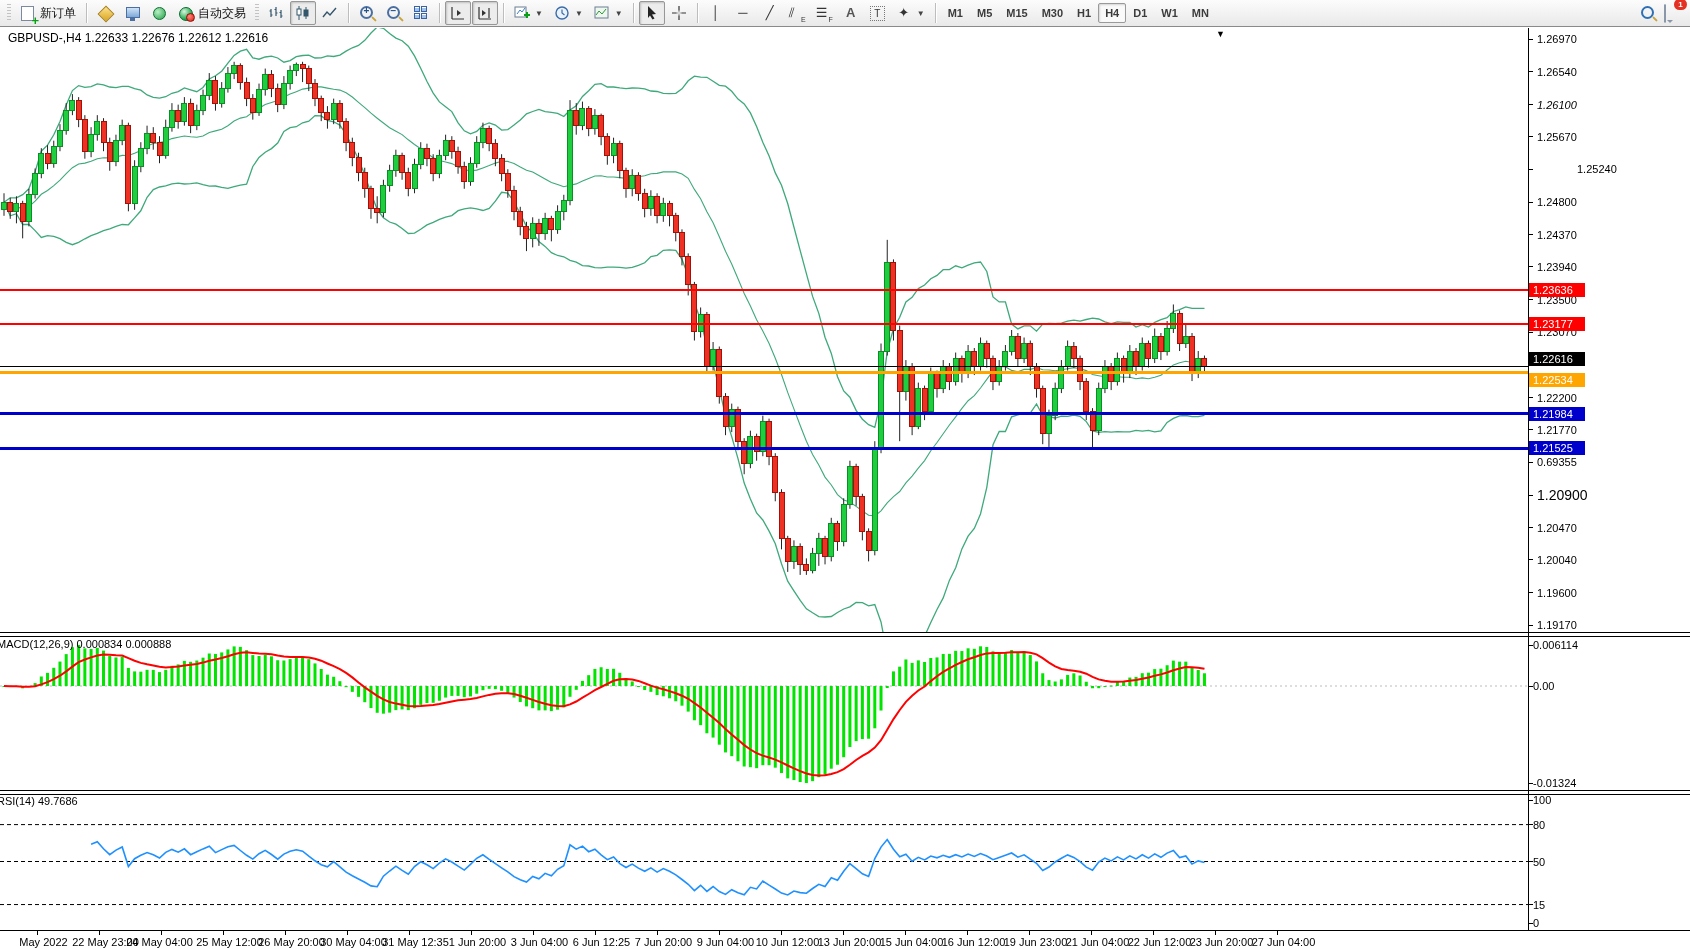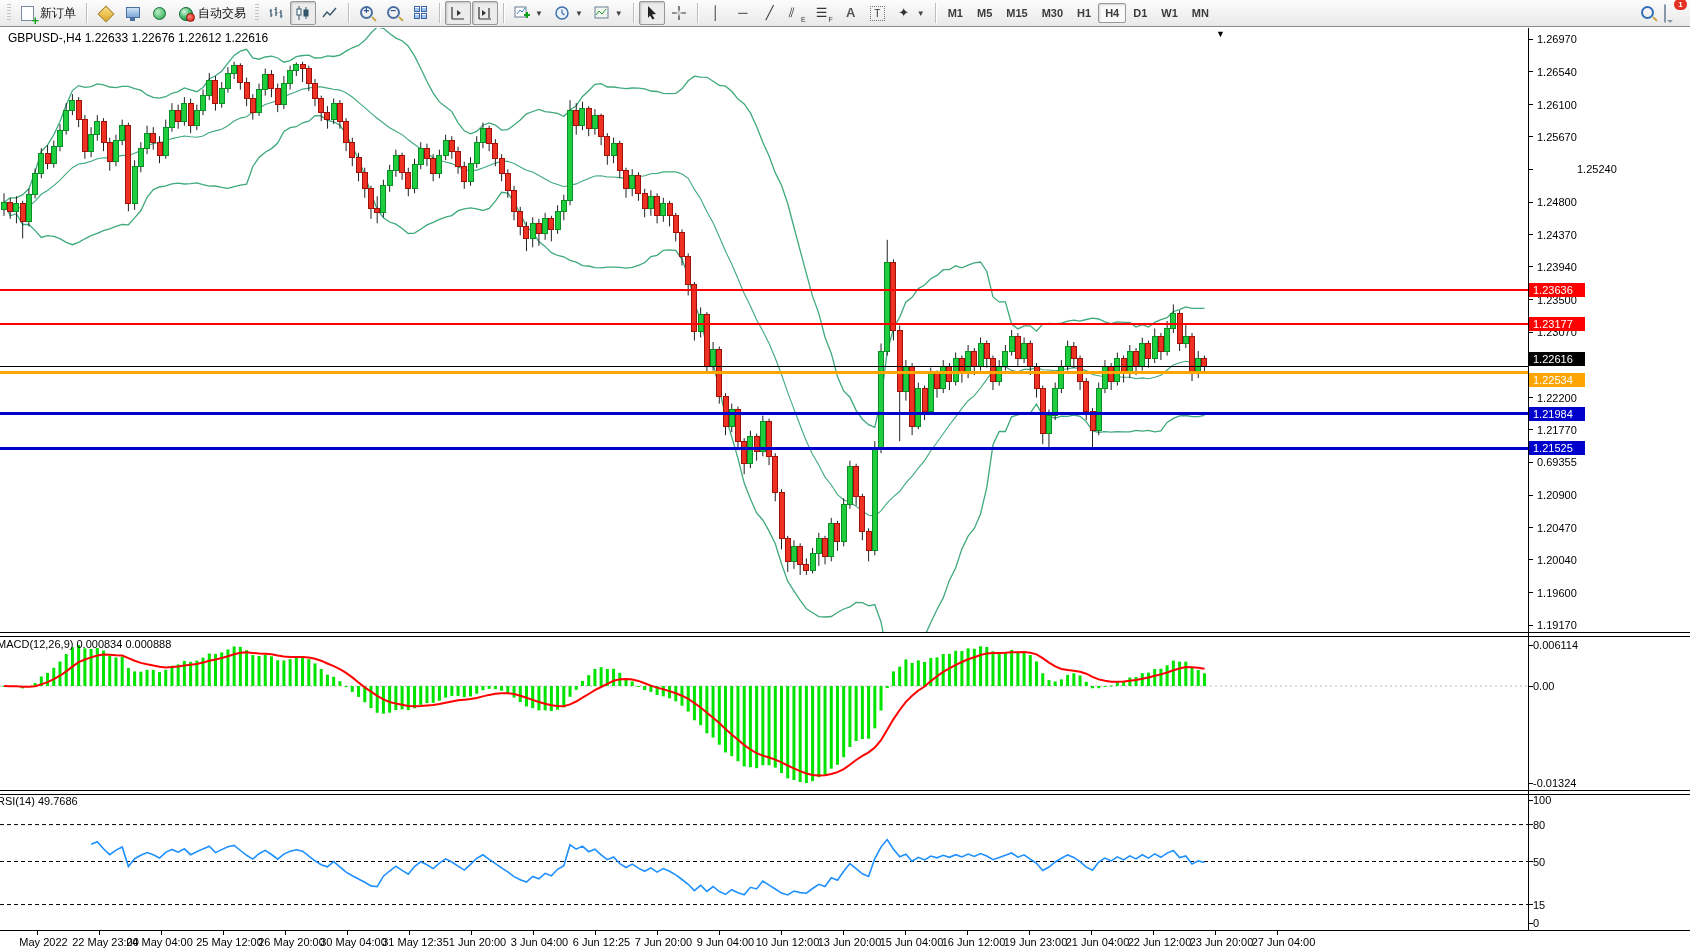--- a/index.html
+++ b/index.html
@@ -849,21 +849,21 @@
   <div id="shift-marker">▼</div>
   <div class="ind-label" style="top:638px;">MACD(12,26,9) 0.000834 0.000888</div>
   <div class="ind-label" style="top:795px;">RSI(14) 49.7686</div>
 
   <div id="axis-labels">
       <div style="position: absolute; left: 1529px; top: 38.7687px; width: 4px; height: 1px; background: rgb(0, 0, 0);"></div>
       <div style="position: absolute; left: 1537px; top: 39.2687px; font-size: 11px; transform: translateY(-50%);">1.26970</div>
       <div style="position: absolute; left: 1529px; top: 71.0721px; width: 4px; height: 1px; background: rgb(0, 0, 0);"></div>
       <div style="position: absolute; left: 1537px; top: 71.5721px; font-size: 11px; transform: translateY(-50%);">1.26540</div>
       <div style="position: absolute; left: 1529px; top: 104.127px; width: 4px; height: 1px; background: rgb(0, 0, 0);"></div>
-      <div style="position: absolute; left: 1537px; top: 104.627px; font-size: 11px; transform: translateY(-50%);">1.26100</div>
+      <div style="position: absolute; left: 1537px; top: 104.627px; font-size: 11px; transform: translateY(-50%); font-style: italic;">1.26100</div>
       <div style="position: absolute; left: 1529px; top: 136.43px; width: 4px; height: 1px; background: rgb(0, 0, 0);"></div>
       <div style="position: absolute; left: 1537px; top: 136.93px; font-size: 11px; transform: translateY(-50%);">1.25670</div>
       <div style="position: absolute; left: 1529px; top: 168.734px; width: 4px; height: 1px; background: rgb(0, 0, 0);"></div>
       <div style="position: absolute; left: 1537px; top: 169.234px; font-size: 11px; transform: translateY(-50%); margin-left: 40px;">1.25240</div>
       <div style="position: absolute; left: 1529px; top: 201.789px; width: 4px; height: 1px; background: rgb(0, 0, 0);"></div>
       <div style="position: absolute; left: 1537px; top: 202.289px; font-size: 11px; transform: translateY(-50%);">1.24800</div>
       <div style="position: absolute; left: 1529px; top: 234.092px; width: 4px; height: 1px; background: rgb(0, 0, 0);"></div>
       <div style="position: absolute; left: 1537px; top: 234.592px; font-size: 11px; transform: translateY(-50%);">1.24370</div>
       <div style="position: absolute; left: 1529px; top: 266.396px; width: 4px; height: 1px; background: rgb(0, 0, 0);"></div>
       <div style="position: absolute; left: 1537px; top: 266.896px; font-size: 11px; transform: translateY(-50%);">1.23940</div>
@@ -871,21 +871,21 @@
       <div style="position: absolute; left: 1537px; top: 299.95px; font-size: 11px; transform: translateY(-50%);">1.23500</div>
       <div style="position: absolute; left: 1529px; top: 331.754px; width: 4px; height: 1px; background: rgb(0, 0, 0);"></div>
       <div style="position: absolute; left: 1537px; top: 332.254px; font-size: 11px; transform: translateY(-50%);">1.23070</div>
       <div style="position: absolute; left: 1529px; top: 397.112px; width: 4px; height: 1px; background: rgb(0, 0, 0);"></div>
       <div style="position: absolute; left: 1537px; top: 397.612px; font-size: 11px; transform: translateY(-50%);">1.22200</div>
       <div style="position: absolute; left: 1529px; top: 429.415px; width: 4px; height: 1px; background: rgb(0, 0, 0);"></div>
       <div style="position: absolute; left: 1537px; top: 429.915px; font-size: 11px; transform: translateY(-50%);">1.21770</div>
       <div style="position: absolute; left: 1529px; top: 461.719px; width: 4px; height: 1px; background: rgb(0, 0, 0);"></div>
       <div style="position: absolute; left: 1537px; top: 462.219px; font-size: 11px; transform: translateY(-50%);">0.69355</div>
       <div style="position: absolute; left: 1529px; top: 494.774px; width: 4px; height: 1px; background: rgb(0, 0, 0);"></div>
-      <div style="position: absolute; left: 1537px; top: 495.274px; font-size: 11px; transform: translateY(-50%);">1.20900</div>
+      <div style="position: absolute; left: 1537px; top: 495.274px; font-size: 14px; transform: translateY(-50%);">1.20900</div>
       <div style="position: absolute; left: 1529px; top: 527.077px; width: 4px; height: 1px; background: rgb(0, 0, 0);"></div>
       <div style="position: absolute; left: 1537px; top: 527.577px; font-size: 11px; transform: translateY(-50%);">1.20470</div>
       <div style="position: absolute; left: 1529px; top: 559.381px; width: 4px; height: 1px; background: rgb(0, 0, 0);"></div>
       <div style="position: absolute; left: 1537px; top: 559.881px; font-size: 11px; transform: translateY(-50%);">1.20040</div>
       <div style="position: absolute; left: 1529px; top: 592.435px; width: 4px; height: 1px; background: rgb(0, 0, 0);"></div>
       <div style="position: absolute; left: 1537px; top: 592.935px; font-size: 11px; transform: translateY(-50%);">1.19600</div>
       <div style="position: absolute; left: 1529px; top: 624.739px; width: 4px; height: 1px; background: rgb(0, 0, 0);"></div>
       <div style="position: absolute; left: 1537px; top: 625.239px; font-size: 11px; transform: translateY(-50%);">1.19170</div>
       <div style="position: absolute; left: 1529px; top: 289.733px; width: 56px; height: 14px; background: rgb(255, 0, 0); color: rgb(255, 255, 255); font-size: 11px; line-height: 14px; padding-left: 4px; transform: translateY(-50%); box-sizing: border-box;">1.23636</div>
       <div style="position: absolute; left: 1529px; top: 324.215px; width: 56px; height: 14px; background: rgb(255, 0, 0); color: rgb(255, 255, 255); font-size: 11px; line-height: 14px; padding-left: 4px; transform: translateY(-50%); box-sizing: border-box;">1.23177</div>

